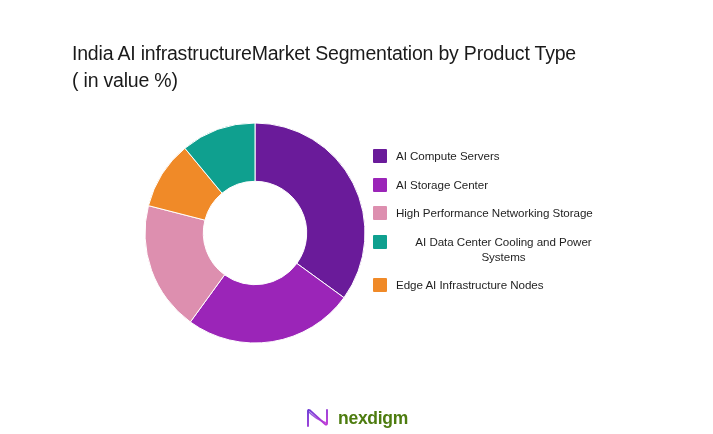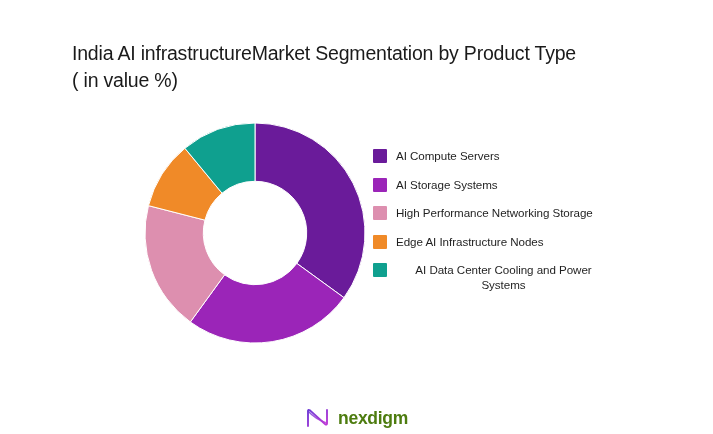--- a/index.html
+++ b/index.html
@@ -144,36 +144,36 @@
 
     <div id="legend">
 
       <div class="legend-item">
         <span class="legend-swatch" style="background: rgb(106, 27, 154);"></span>
         <span class="legend-label">AI Compute Servers</span>
       </div>
 
       <div class="legend-item">
         <span class="legend-swatch" style="background: rgb(155, 37, 184);"></span>
-        <span class="legend-label">AI Storage Systems</span>
+        <span class="legend-label">AI Storage Center</span>
       </div>
 
       <div class="legend-item">
         <span class="legend-swatch" style="background: rgb(221, 143, 175);"></span>
         <span class="legend-label">High Performance Networking Storage</span>
       </div>
 
+      <div class="legend-item wrap-center">
+        <span class="legend-swatch" style="background: rgb(15, 160, 143);"></span>
+        <span class="legend-label">AI Data Center Cooling and Power Systems</span>
+      </div>
+
       <div class="legend-item">
         <span class="legend-swatch" style="background: rgb(240, 138, 40);"></span>
         <span class="legend-label">Edge AI Infrastructure Nodes</span>
-      </div>
-
-      <div class="legend-item wrap-center">
-        <span class="legend-swatch" style="background: rgb(15, 160, 143);"></span>
-        <span class="legend-label">AI Data Center Cooling and Power Systems</span>
       </div>
 
     </div>
   </div>
 
   <div id="brand">
     <svg id="brand-mark" viewBox="0 0 26 22">
       <defs>
         <linearGradient id="nexgrad" x1="0" y1="0" x2="1" y2="1">
           <stop offset="0%" stop-color="#6d3bd6"></stop>

